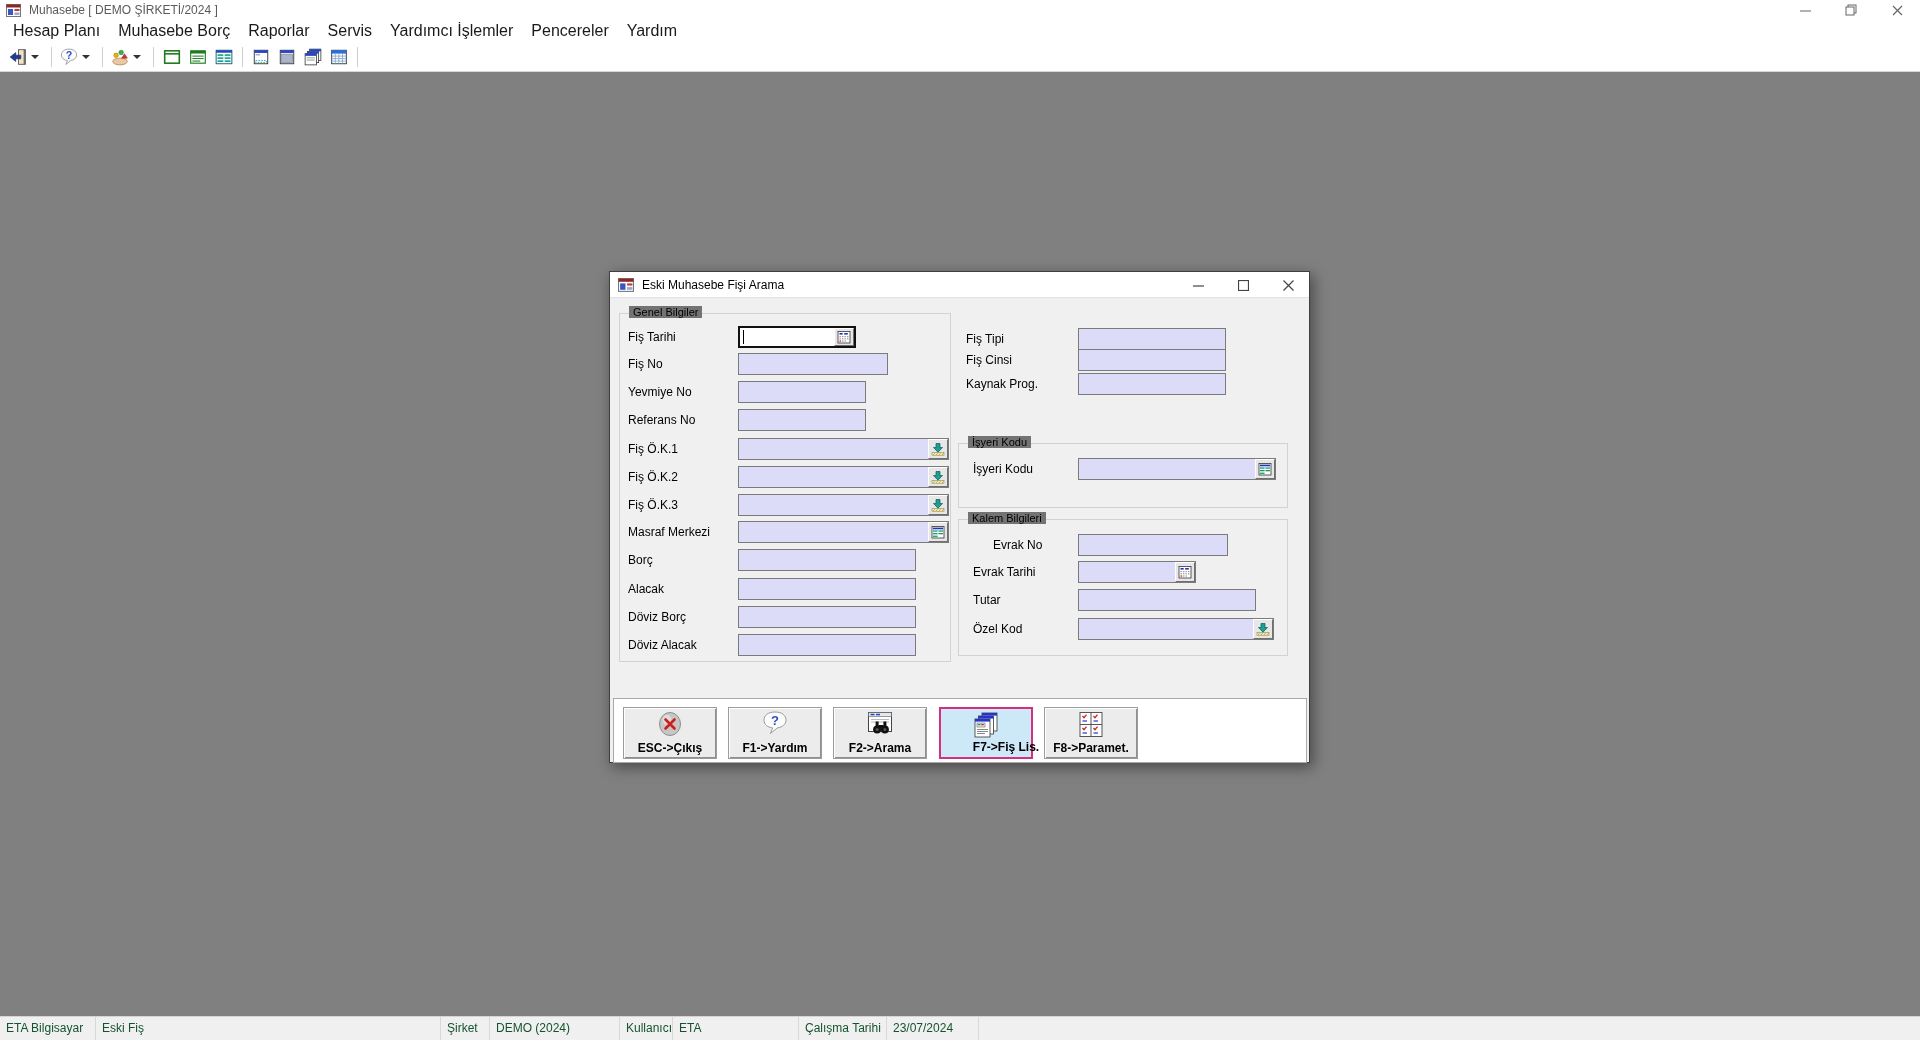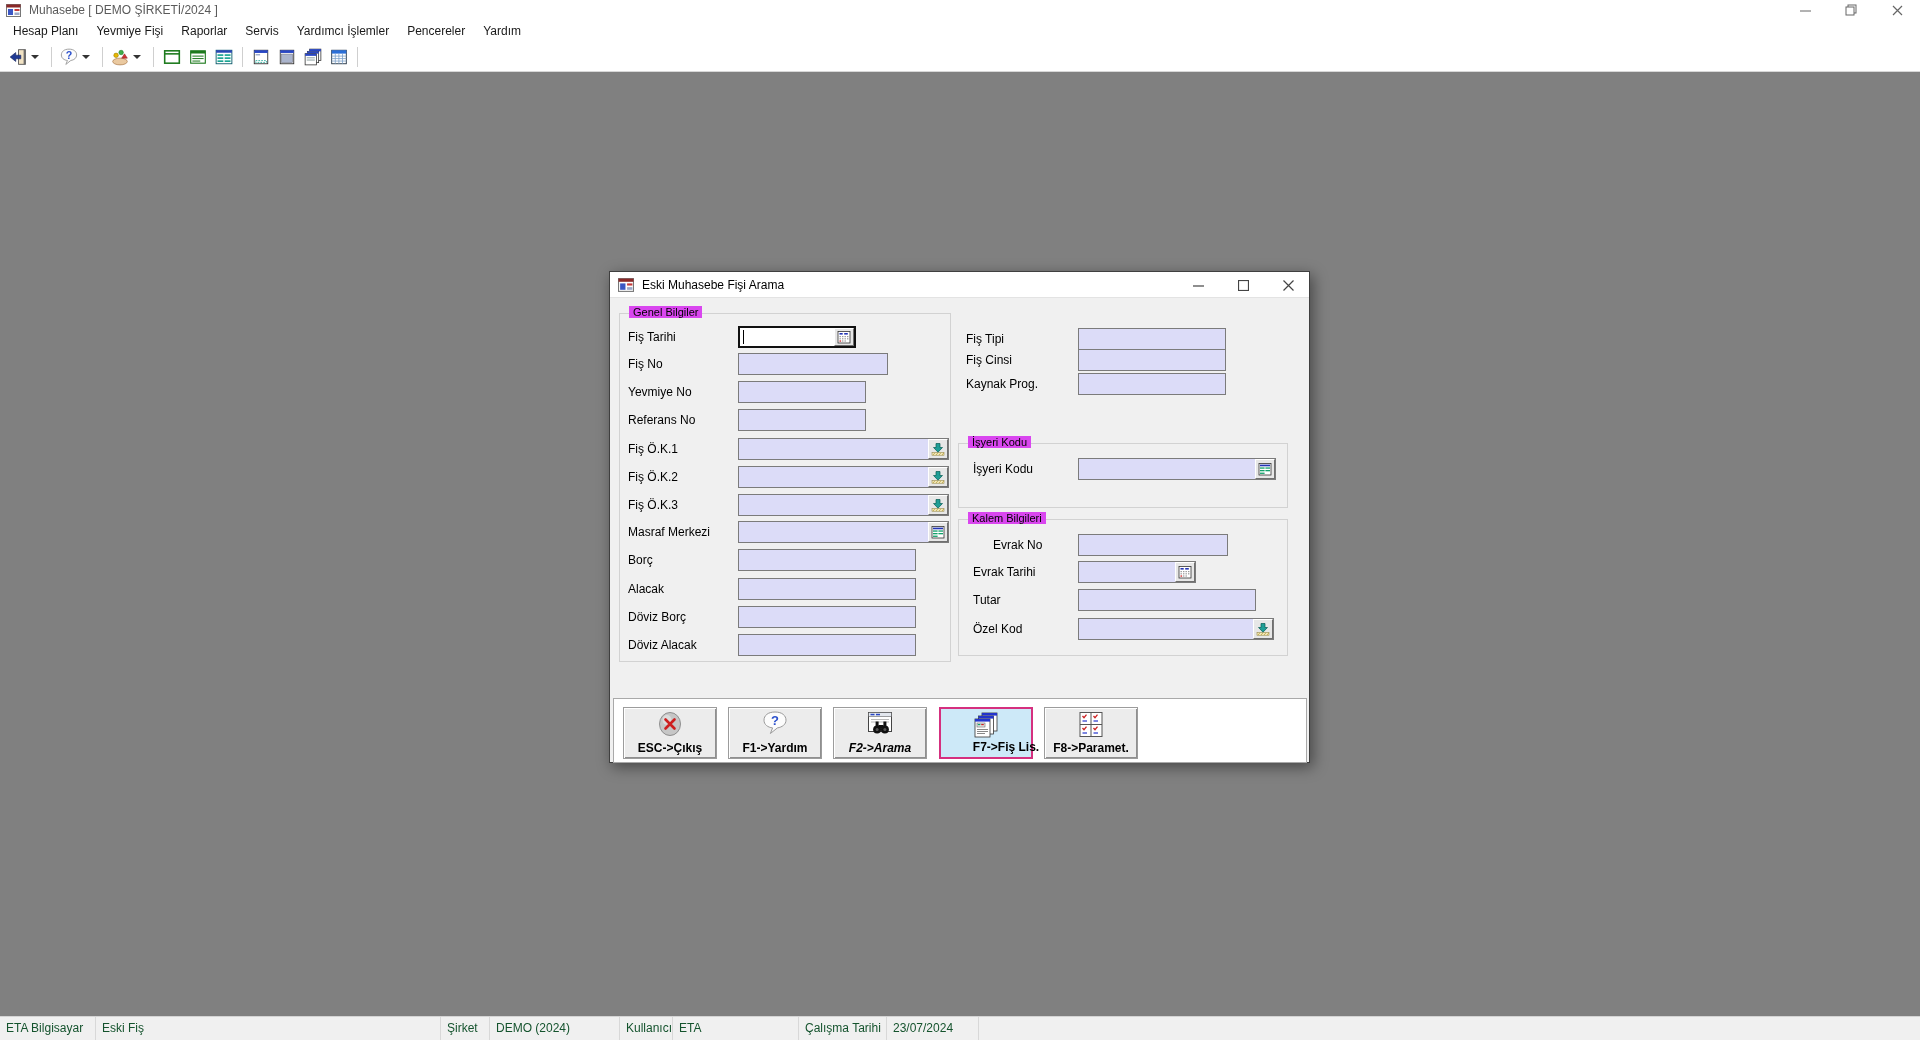--- a/index.html
+++ b/index.html
@@ -9,21 +9,21 @@
   
   .titlebar { position:absolute; left:0; top:0; width:1920px; height:20px;
     background:#ffffff; display:flex; align-items:center; }
   .app-icon { margin-left:6px; width:15px; height:13px; flex:0 0 auto; }
   .title-text { margin-left:8px; font-size:12px; color:#5a5a5a; white-space:nowrap; }
   .win-ctrls { position:absolute; right:0; top:0; height:20px; display:flex; }
   .win-ctrl { width:46px; height:20px; display:flex; align-items:center; justify-content:center; }
 
   .menubar { position:absolute; left:0; top:20px; width:1920px; height:22px;
     background:#ffffff; display:flex; align-items:center; padding-left:4px; }
-  .menu-item { font-size:12px; color:#1a1a1a; padding:3px 9px; white-space:nowrap; }
+  .menu-item { font-size:16px; color:#1a1a1a; padding:3px 9px; white-space:nowrap; }
 
   .toolbar { position:absolute; left:0; top:42px; width:1920px; height:30px;
     background:#ffffff; border-bottom:1px solid #d7d7d7; display:flex; align-items:center; padding-left:6px; }
   .tbtn { height:24px; display:flex; align-items:center; padding:0 2px; }
   .tarrow { width:0; height:0; border-left:4px solid transparent; border-right:4px solid transparent;
     border-top:4px solid #333; margin:0 5px 0 3px; }
   .tsep { width:1px; height:20px; background:#cfcfcf; margin:0 5px; }
 
   .workspace { position:absolute; left:0; top:72px; width:1920px; height:944px; background:#808080; }
 
@@ -35,21 +35,21 @@
   
   .dialog { position:absolute; left:609px; top:271px; width:701px; height:492px;
     background:#f0f0f0; border:1px solid #3f3f3f; box-shadow:3px 4px 14px rgba(0,0,0,.45); }
   .dlg-titlebar { position:absolute; left:0; top:0; width:100%; height:26px; background:#ffffff;
     display:flex; align-items:center; border-bottom:1px solid #e3e3e3; }
   .dlg-icon { margin-left:8px; width:16px; height:14px; }
   .dlg-title { margin-left:8px; font-size:12px; color:#000; }
   .dlg-ctrl { position:absolute; top:0; width:34px; height:26px; display:flex; align-items:center; justify-content:center; }
 
   .group { position:absolute; border:1px solid #d2d2d2; }
-  .group-label { position:absolute; top:-8px; left:9px; background:#d946ef; padding:0 4px;
+  .group-label { position:absolute; top:-8px; left:9px; background:#737373; padding:0 4px;
     font-size:11px; color:#000; white-space:nowrap; }
 
   .flabel { position:absolute; font-size:12px; color:#000; white-space:nowrap; }
 
   .inpwrap { position:absolute; height:22px; }
   .inp { width:100%; height:22px; background:#dcdcf8; border:1px solid #7b7b7b;
     font-family:"Liberation Sans",sans-serif; font-size:12px; padding:0 4px; outline:none; }
   .inp.focus { background:#ffffff; border:2px solid #111; }
   .caret { position:absolute; left:5px; top:4px; width:1px; height:14px; background:#000; }
   .mini { position:absolute; right:1px; top:1px; width:20px; height:20px; padding:0;
@@ -93,21 +93,21 @@
     <div class="win-ctrl">
       <svg width="11" height="11">
           <path d="M1 1 L10 10 M10 1 L1 10" stroke="#666" stroke-width="1.2"></path>
         </svg>
     </div>
   </div>
 </div>
 
 <div class="menubar">
   <span class="menu-item">Hesap Planı</span>
-  <span class="menu-item">Yevmiye Fişi</span>
+  <span class="menu-item">Muhasebe Borç</span>
   <span class="menu-item">Raporlar</span>
   <span class="menu-item">Servis</span>
   <span class="menu-item">Yardımcı İşlemler</span>
   <span class="menu-item">Pencereler</span>
   <span class="menu-item">Yardım</span>
 </div>
 
 <div class="toolbar">
   <div class="tbtn">
     <svg width="20" height="18" viewBox="0 0 16 16">
@@ -456,21 +456,21 @@
     </div>
     <div class="dlg-btn" style="left:114px;">
       <span class="bicon">
         <svg width="30" height="28" viewBox="0 0 30 28">
           <path d="M15 1 C7.8 1 4 4.6 4 9.2 C4 13.6 7.8 16.4 12.6 16.9 L10.4 22.5 L17.4 16.9 C22.2 16.2 26 13.4 26 9.2 C26 4.6 22.2 1 15 1 Z" fill="#fcfcfc" stroke="#9a9a9a"></path>
           <text x="15" y="13.5" font-size="13" font-weight="bold" fill="#2b50cc" text-anchor="middle" font-family="Liberation Sans,sans-serif">?</text>
         </svg>
       </span>
       <span class="blabel">F1-&gt;Yardım</span>
     </div>
-    <div class="dlg-btn" style="left:219px;font-style:italic;">
+    <div class="dlg-btn" style="left:219px;">
       <span class="bicon">
         <svg width="30" height="28" viewBox="0 0 30 28">
           <rect x="3.5" y="1.5" width="23" height="19" fill="#fff" stroke="#444"></rect>
           <rect x="3.5" y="1.5" width="23" height="4" fill="#e3e7ee" stroke="#444" stroke-width="0.5"></rect>
           <rect x="5.5" y="2.8" width="4" height="1.5" fill="#2846c4"></rect>
             <rect x="11" y="2.8" width="4" height="1.5" fill="#2846c4"></rect>
           <line x1="6" y1="8.5" x2="24" y2="8.5" stroke="#b9b9b9"></line>
             <line x1="6" y1="11" x2="24" y2="11" stroke="#b9b9b9"></line>
           <g fill="#111">
             <rect x="10.6" y="10.5" width="3" height="6"></rect>

